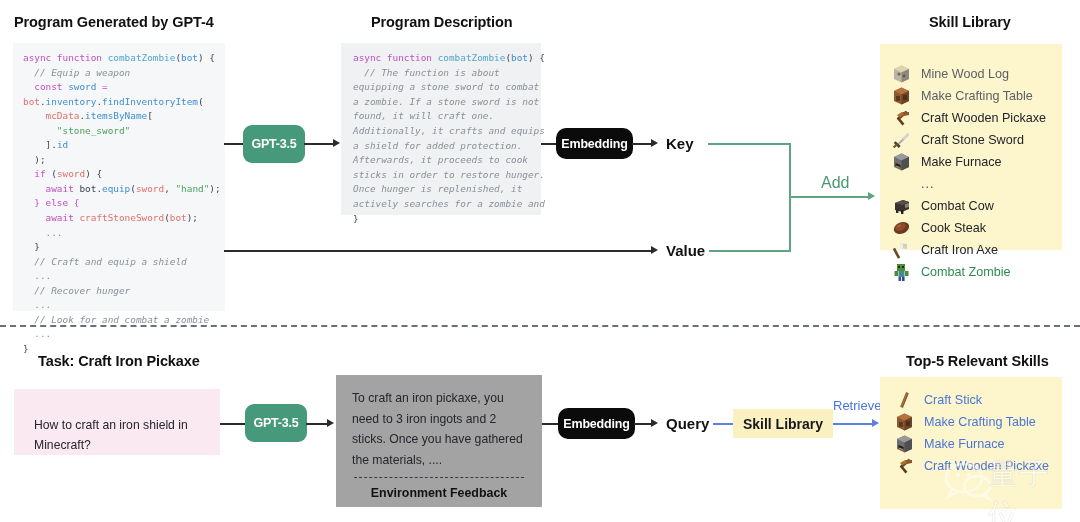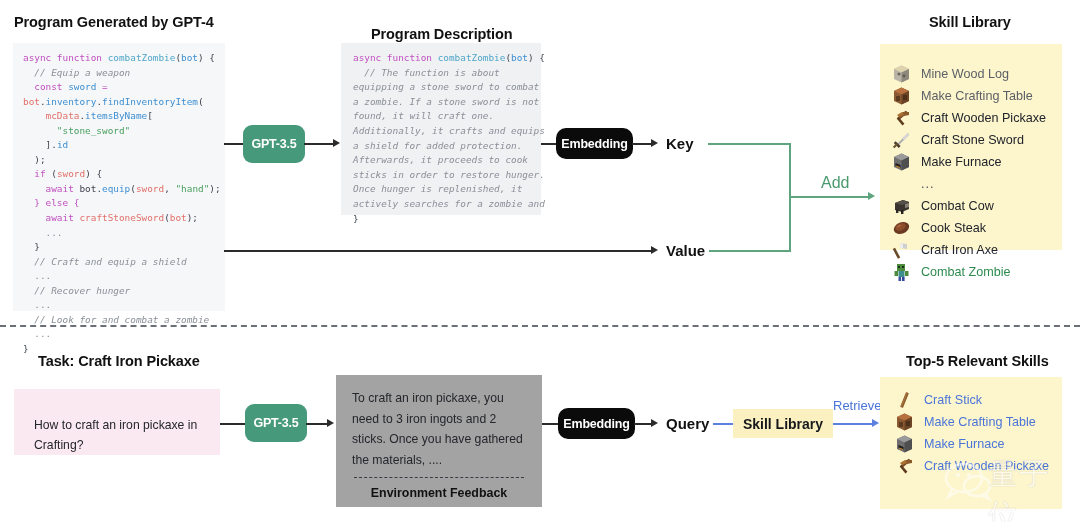--- a/index.html
+++ b/index.html
@@ -136,21 +136,21 @@
     letter-spacing: 1px;
   }
 </style>
 </head>
 <body>
 
 <div id="stage">
 
   <div class="abs panel-title" style="left:14px; top:14px;">Program Generated by GPT-4</div>
 
-  <div class="abs panel-title" style="left:371px; top:14px;margin-top:12px;">Program Description</div>
+  <div class="abs panel-title" style="left:371px; top:14px;">Program Description</div>
 
   <div class="abs panel-title" style="left:929px; top:14px;">Skill Library</div>
 
   <div class="abs codebox" id="codebox" style="left:13px; top:43px; width:212px; height:268px;"><span class="kw">async function </span><span class="fn">combatZombie</span><span class="plain">(</span><span class="var">bot</span><span class="plain">) {</span>
 <span class="cmt">  // Equip a weapon</span>
 <span class="kw">  const </span><span class="var">sword </span><span class="kw">=</span>
 <span class="call">bot</span><span class="plain">.</span><span class="var">inventory</span><span class="plain">.</span><span class="var">findInventoryItem</span><span class="plain">(</span>
 <span class="call">    mcData</span><span class="plain">.</span><span class="var">itemsByName</span><span class="plain">[</span>
 <span class="str">      "stone_sword"</span>
 <span class="plain">    ].</span><span class="var">id</span>
@@ -302,21 +302,21 @@
         </div>
       </div>
   </div>
 
   <div class="abs divider-dashed" style="left:0px; top:325px;"></div>
 
   <div class="abs panel-title" style="left:38px; top:353px;">Task: Craft Iron Pickaxe</div>
 
   <div class="abs panel-title" style="left:906px; top:353px;">Top-5 Relevant Skills</div>
 
-  <div class="abs pinkbox" style="left:14px; top:389px; width:206px; height:66px;">How to craft an iron pickaxe in Crafting?</div>
+  <div class="abs pinkbox" style="left:14px; top:389px; width:206px; height:66px;">How to craft an iron shield in Minecraft?</div>
 
   <div class="abs hline" style="left:220px; top:423px; width:40px;"></div>
   <div class="abs node green" style="left:245px; top:404px; width:62px; height:38px;">GPT-3.5</div>
   <div class="abs hline" style="left:306px; top:423px; width:22px;"></div>
   <div class="abs arrowhead" style="left:327px; top:419px;"></div>
 
   <div class="abs purplebox" style="left:336px; top:375px; width:206px; height:132px;">
     <div>To craft an iron pickaxe, you need to 3 iron ingots and 2 sticks. Once you have gathered the materials, ....</div>
     <div class="dashrule"></div>
     <div class="envfb">Environment Feedback</div>

